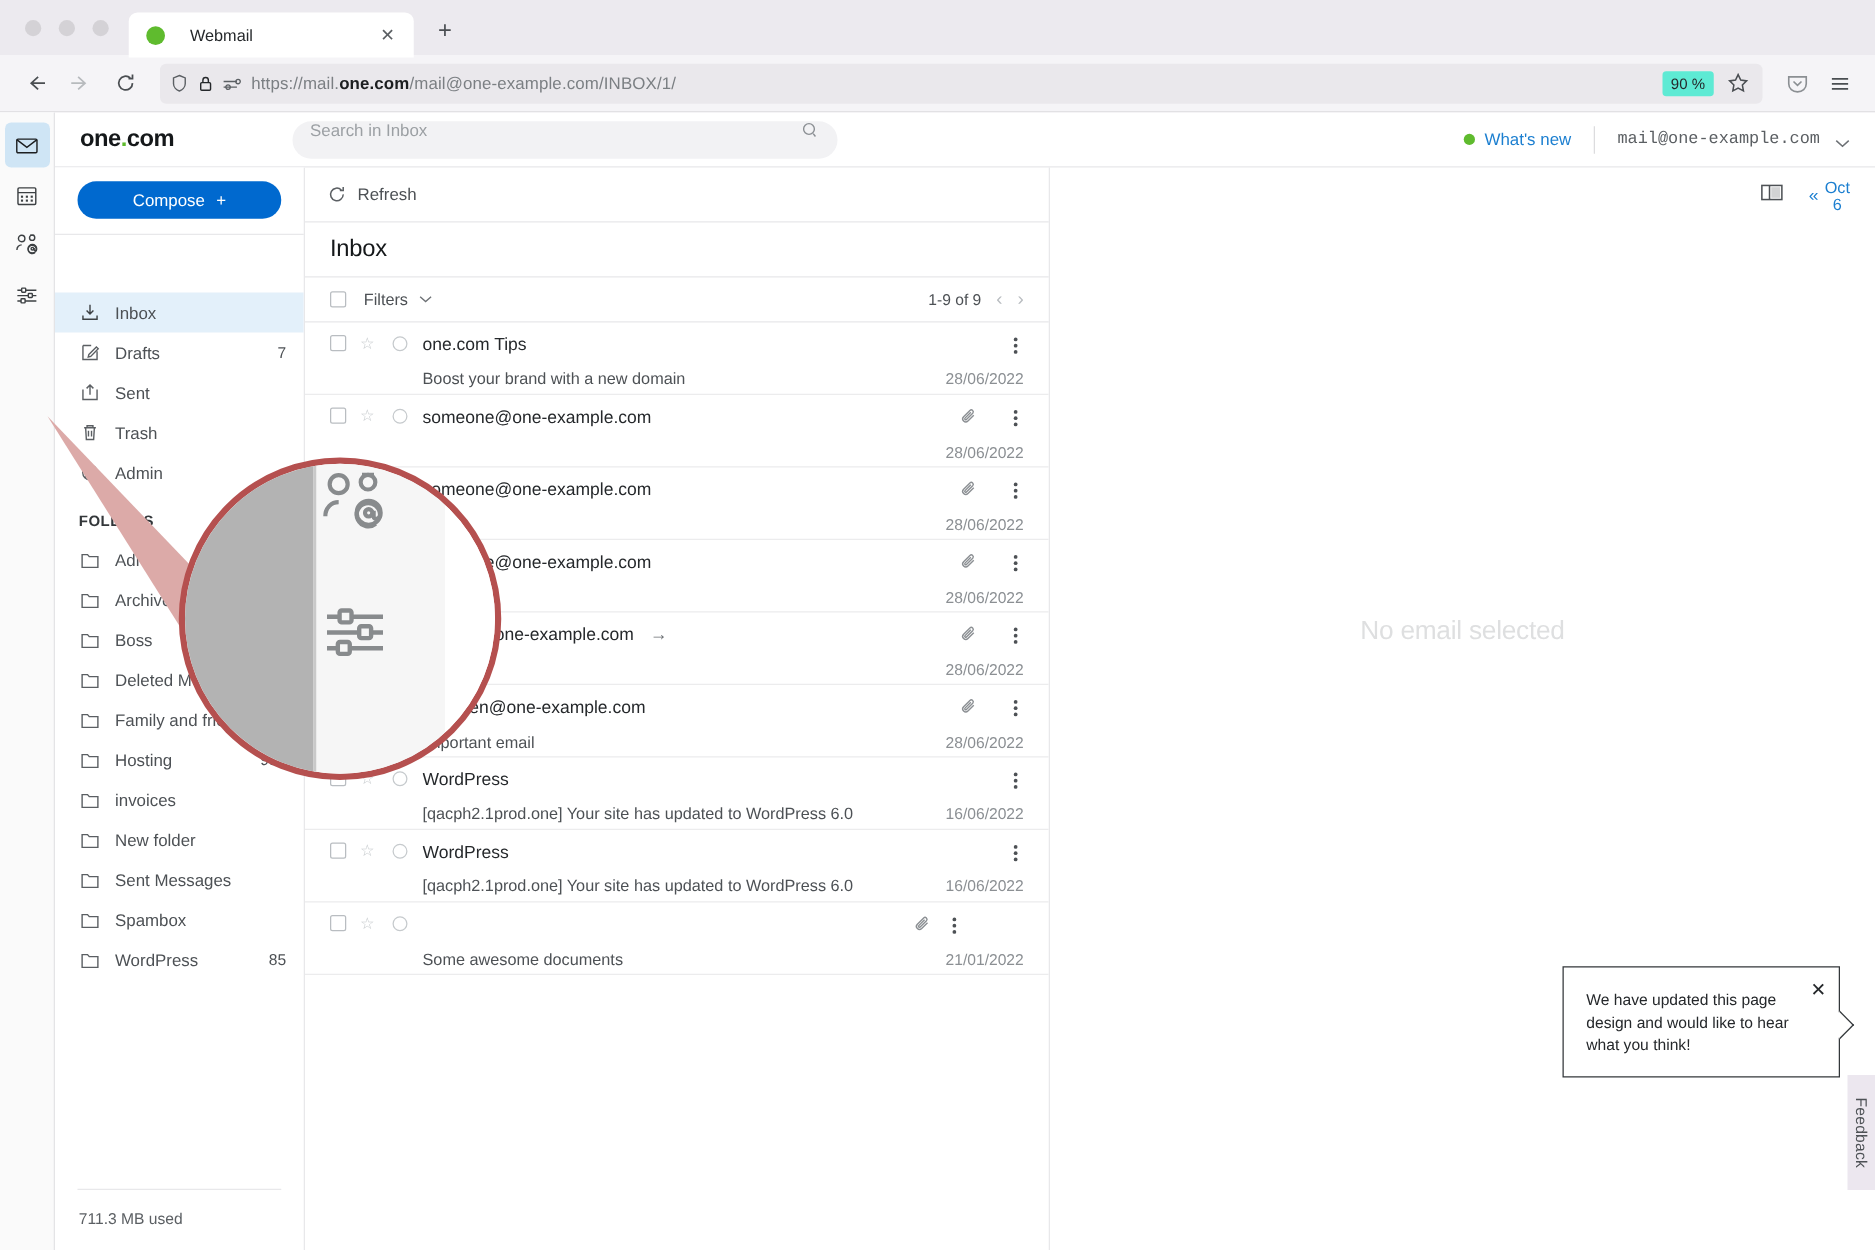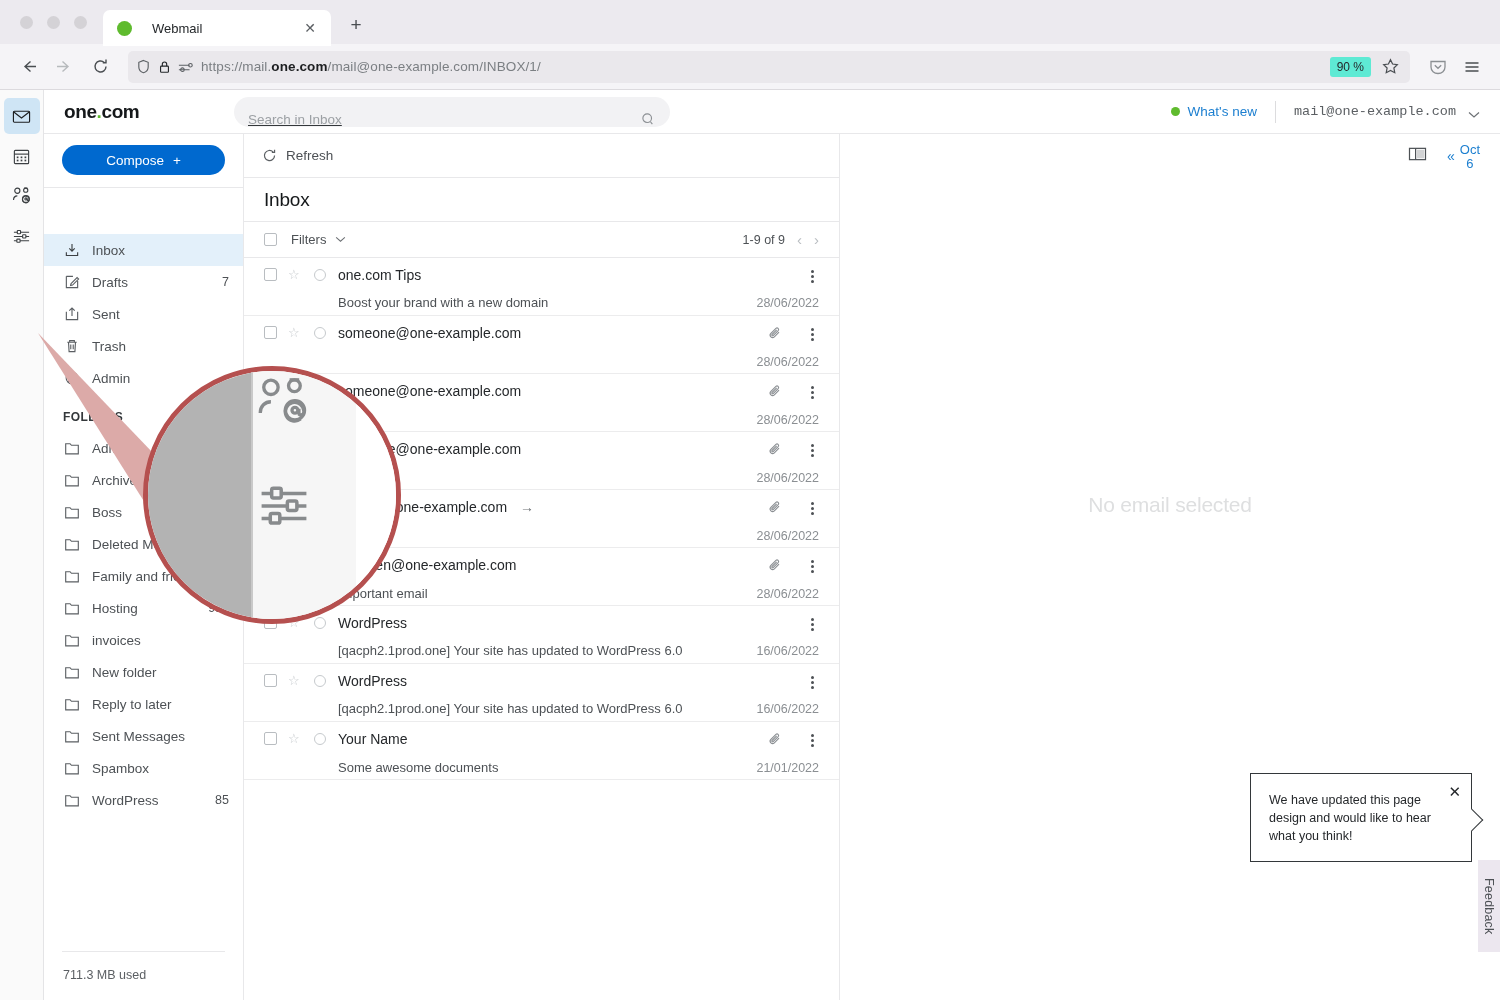--- a/index.html
+++ b/index.html
@@ -63,21 +63,21 @@
   .appmain { flex: 1; display: flex; flex-direction: column; min-width: 0; }
 
   .topbar {
     height: 44px; display: flex; align-items: center; border-bottom: 1px solid #e8e8ea;
     padding-left: 20px; padding-right: 20px; flex: none;
   }
   .brand { font-size: 19px; letter-spacing: -.4px; color: #15181a; font-weight: 700; width: 162px; }
   .brand .dot { color: #5fbb2e; }
   .searchbox {
     width: 436px; height: 30px; background: #f2f2f4; border-radius: 16px;
-    display: flex; align-items: flex-end; padding: 0 14px; gap: 8px; margin-left: 8px; text-decoration: underline;
+    display: flex; align-items: flex-start; padding: 0 14px; gap: 8px; margin-left: 8px;
   }
   .searchbox input {
     flex: 1; border: none; background: transparent; outline: none;
     font-family: inherit; font-size: 13.5px; color: #5b5f63;
   }
   .searchbox input::placeholder { color: #9ca0a4; }
   .topright { margin-left: auto; display: flex; align-items: center; gap: 0; }
   .whatsnew { display: flex; align-items: center; gap: 8px; font-size: 13.5px; color: #1c7fd0;
     padding-right: 18px; }
   .greendot { width: 9px; height: 9px; border-radius: 50%; background: #5fbb2e; }
@@ -467,29 +467,20 @@
                   </span>
                   <span class="fname">New folder</span>
                   <span class="fcount"></span>
                 </div>
                 <div class="fitem">
                   <span class="ficon">
                     <svg width="16" height="15" viewBox="0 0 17 15" fill="none" stroke="#5b5f63" stroke-width="1.2">
                       <path d="M1.8 13.2V2.4h4.6l1.5 1.7h7.3v9.1z"></path>
                     </svg>
                   </span>
-                  <span class="fname">Reply to later</span>
-                  <span class="fcount"></span>
-                </div>
-                <div class="fitem">
-                  <span class="ficon">
-                    <svg width="16" height="15" viewBox="0 0 17 15" fill="none" stroke="#5b5f63" stroke-width="1.2">
-                      <path d="M1.8 13.2V2.4h4.6l1.5 1.7h7.3v9.1z"></path>
-                    </svg>
-                  </span>
                   <span class="fname">Sent Messages</span>
                   <span class="fcount"></span>
                 </div>
                 <div class="fitem">
                   <span class="ficon">
                     <svg width="16" height="15" viewBox="0 0 17 15" fill="none" stroke="#5b5f63" stroke-width="1.2">
                       <path d="M1.8 13.2V2.4h4.6l1.5 1.7h7.3v9.1z"></path>
                     </svg>
                   </span>
                   <span class="fname">Spambox</span>
@@ -671,23 +662,20 @@
                   <span></span>
                   <span></span>
                 </div>
                 <div class="mr-sub">[qacph2.1prod.one] Your site has updated to WordPress 6.0</div>
                 <div class="mr-date">16/06/2022</div>
               </div>
               <div class="mailrow">
                 <div class="cbox"></div>
                 <div class="mr-star">☆</div>
                 <div class="mr-circle"></div>
-                <div class="mr-sender">
-                  <span>Your Name</span>
-                </div>
                 <div class="mr-clip"><svg width="14" height="14" viewBox="0 0 15 15" fill="none" stroke="#8b8f93" stroke-width="1.2">
                     <path d="M11.8 6.6l-5 5a2.6 2.6 0 0 1-3.7-3.7l5.4-5.4a1.7 1.7 0 0 1 2.4 2.4l-5.4 5.4a.85.85 0 0 1-1.2-1.2l5-5"></path>
                   </svg></div>
                 <div class="mr-dots">
                   <span></span>
                   <span></span>
                   <span></span>
                 </div>
                 <div class="mr-sub">Some awesome documents</div>
                 <div class="mr-date">21/01/2022</div>

